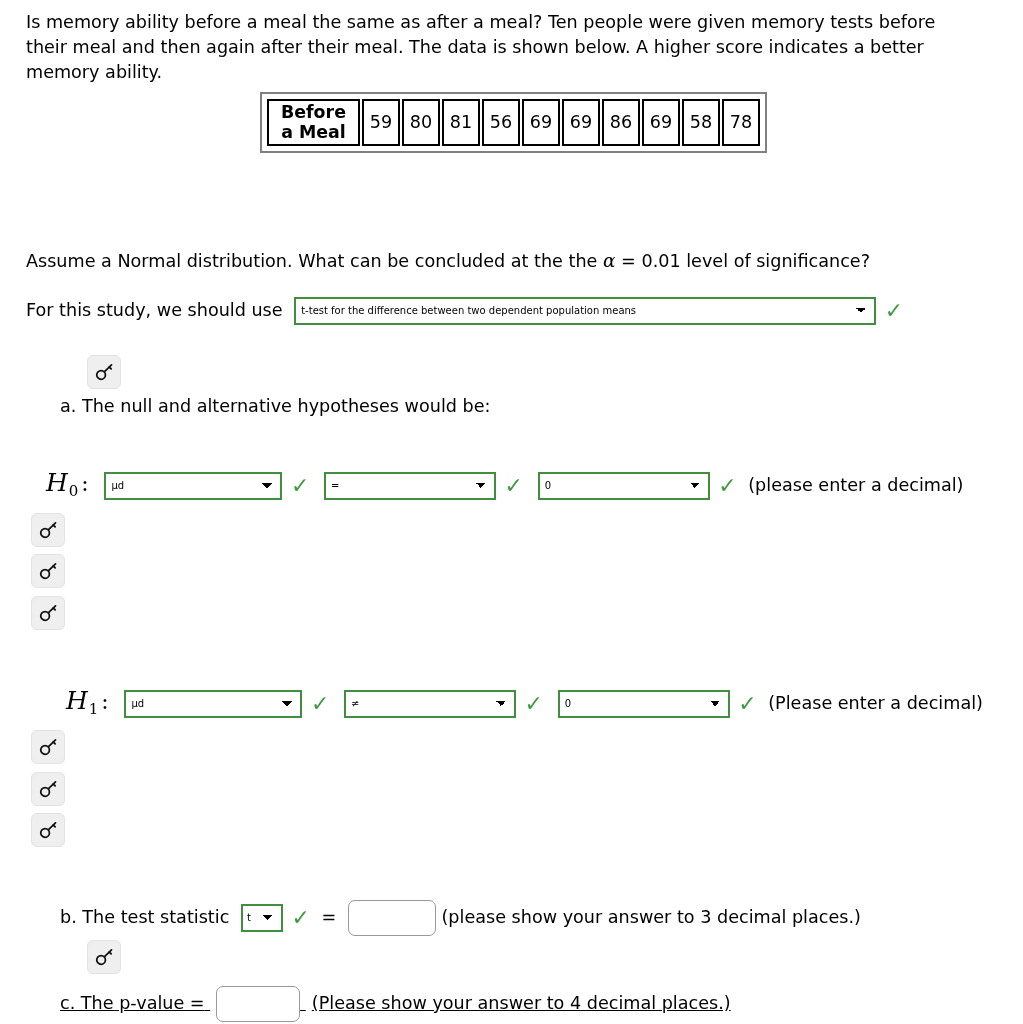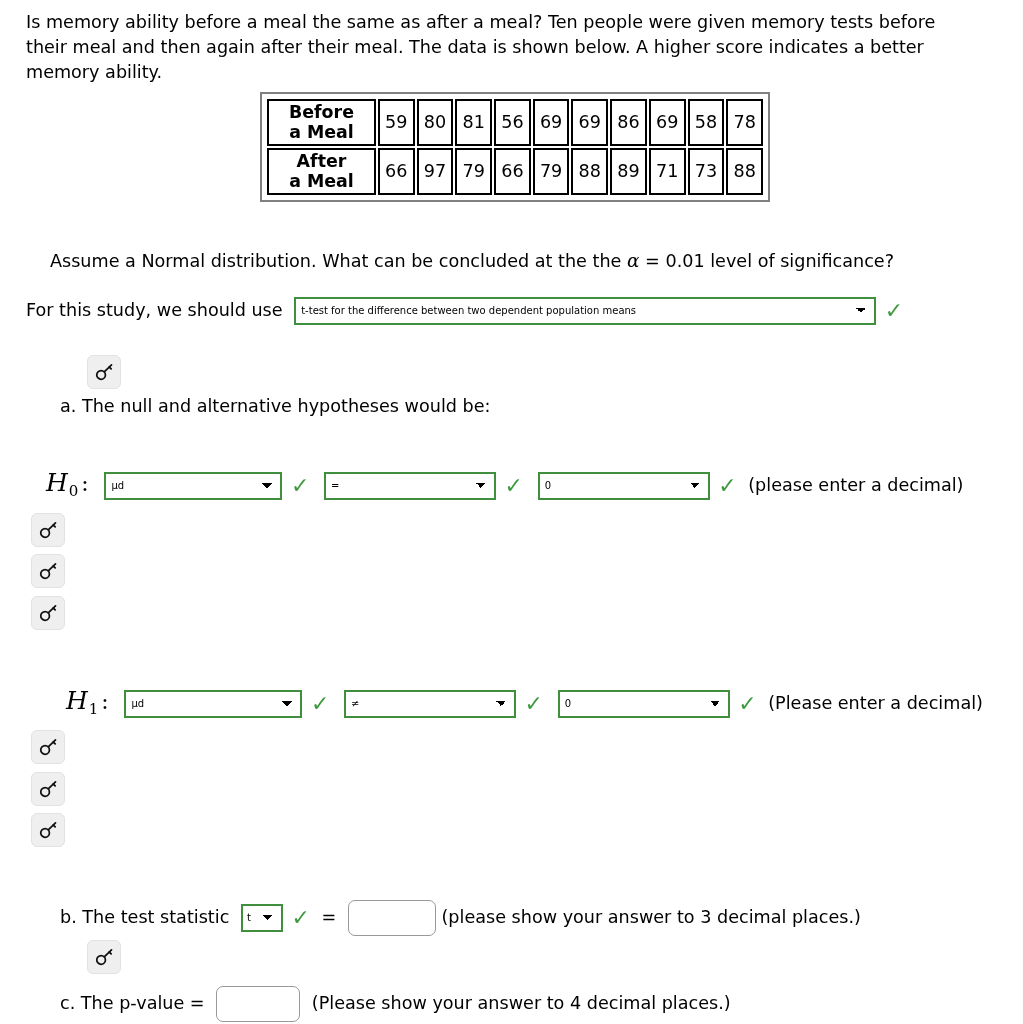--- a/index.html
+++ b/index.html
@@ -54,21 +54,21 @@
     vertical-align: middle;
     font-weight: bold;
     font-size: 17.4px;
     height: 47px;
     padding: 0 6px;
     line-height: 1.12;
     background: #fff;
   }
   .data-table td.rowhdr {
     width: 88px;
-    padding: 0 20px;
+    padding: 0 12px;
   }
   .data-table td.val {
     width: 38px;
     padding: 8px 3px;
     font-weight: normal;
     font-size: 17.6px;
   }
 
   
   .line {
@@ -183,42 +183,26 @@
         <td class="val">80</td>
         <td class="val">81</td>
         <td class="val">56</td>
         <td class="val">69</td>
         <td class="val">69</td>
         <td class="val">86</td>
         <td class="val">69</td>
         <td class="val">58</td>
         <td class="val">78</td>
       </tr>
-      <tr>
-        <td class="rowhdr">
-          <span>After</span><br>
-          <span>a Meal</span>
-        </td>
-        <td class="val">66</td>
-        <td class="val">97</td>
-        <td class="val">79</td>
-        <td class="val">66</td>
-        <td class="val">79</td>
-        <td class="val">88</td>
-        <td class="val">89</td>
-        <td class="val">71</td>
-        <td class="val">73</td>
-        <td class="val">88</td>
-      </tr>
     </tbody>
       </table>
   </div>
 </div>
 
-<div class="line" style="left:26px; top:250px;margin-left:24px;">
+<div class="line" style="left:26px; top:250px;">
   <span>Assume a Normal distribution.  What can be concluded at the the </span><span class="alpha">α</span><span> = 0.01 level of significance?</span>
 </div>
 
 <div class="line" style="left:26px; top:297px;">
   <span>For this study, we should use</span>
   <select class="gsel" style="width:582px; margin-left:6px;">
     <option>t-test for the difference between two dependent population means</option>
   </select>
   <span class="check">✓</span>
 </div>
@@ -339,17 +323,17 @@
 <div class="keybtn" style="left:87px; top:940px;">
   <span>
     <svg width="20" height="20" viewBox="0 0 24 24" aria-hidden="true">
       <circle cx="8.5" cy="15.5" r="5.2" fill="none" stroke="#111" stroke-width="2.1"></circle>
       <line x1="12.3" y1="11.8" x2="21" y2="3.4" stroke="#111" stroke-width="2.1" stroke-linecap="round"></line>
       <line x1="18.2" y1="6.0" x2="20.6" y2="8.3" stroke="#111" stroke-width="2.1" stroke-linecap="round"></line>
     </svg>
   </span>
 </div>
 
-<div class="line" style="left:60px; top:986px;">
+<div class="line" style="left:60px; top:986px;text-decoration:underline;">
   <span>c. The p-value =</span>
   <input class="tbox" style="width: 84px; margin-left: 6px;" placeholder="">
   <span style="margin-left:6px;">(Please show your answer to 4 decimal places.)</span>
 </div>
 
 </body></html>

